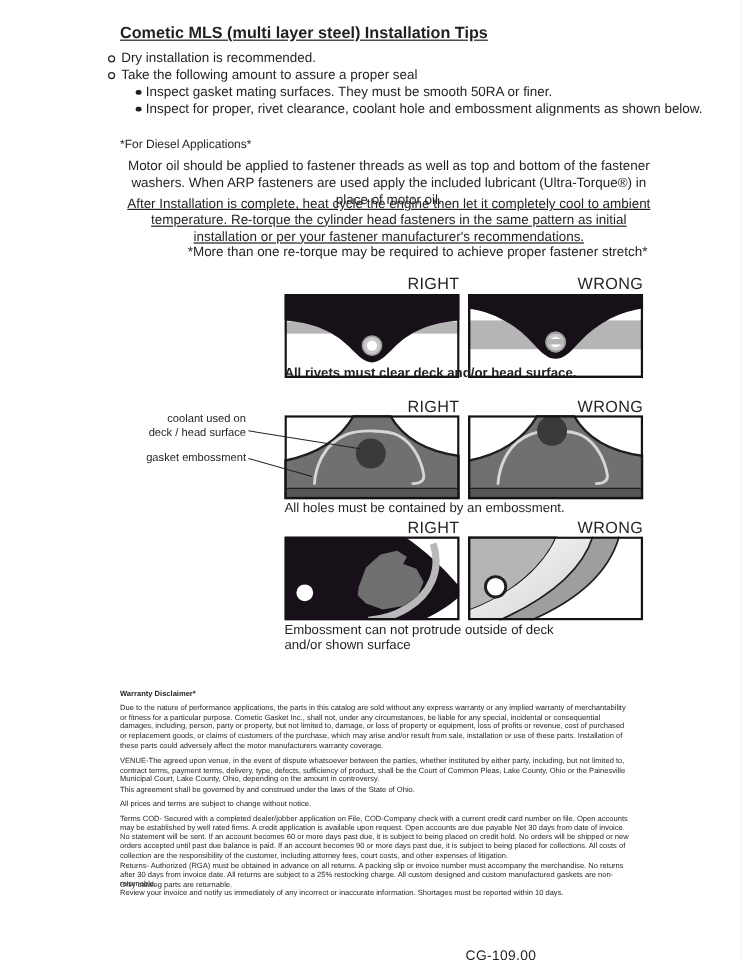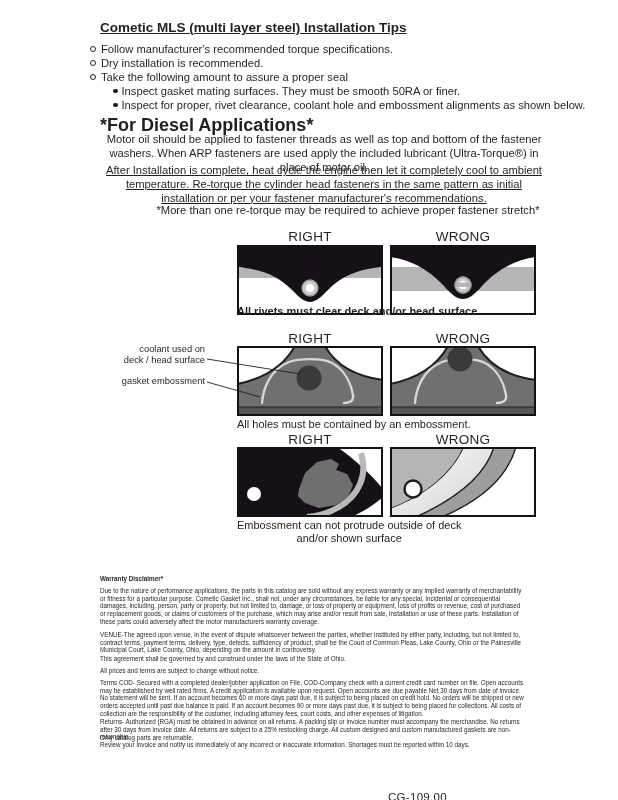--- a/index.html
+++ b/index.html
@@ -11,48 +11,44 @@
   .abs{position:absolute;}
   
   .doc-title{left:100px;top:20px;font-size:13.5px;font-weight:bold;text-decoration:underline;white-space:nowrap;}
   
   .tips{left:90px;top:42px;width:470px;font-size:11.2px;line-height:14px;}
   .tip-row{display:flex;align-items:center;height:14px;white-space:nowrap;}
   .tip-row.sub{margin-left:23px;}
   .b-open{width:4px;height:4px;border:1px solid #231f20;border-radius:50%;display:inline-block;margin-right:5px;flex:none;}
   .b-fill{width:4.5px;height:4.5px;background:#231f20;border-radius:50%;display:inline-block;margin-right:4px;flex:none;}
   
-  .diesel-head{left:100px;top:115px;font-size:18px;font-weight:bold;}
+  .diesel-head{left:100px;top:115px;font-size:10px;font-weight:normal;}
   .para{left:100px;font-size:11.2px;line-height:13.8px;width:448px;text-align:center;}
   .p1{top:133px;}
   .p2{top:164px;text-decoration:underline;}
   .pnote{top:204px;white-space:nowrap;margin-left:24px;}
   
-  .rw-label{width:146px;text-align:center;font-size:13.5px;letter-spacing:0.3px;}
+  .rw-label{width:146px;text-align:right;font-size:13.5px;letter-spacing:0.3px;}
   .dbox{width:146px;height:70px;}
   .dbox svg{display:block;width:146px;height:70px;}
   .caption{left:237px;font-size:11px;line-height:13px;}
   .callout{font-size:9.3px;line-height:10.5px;text-align:right;}
   .footer-num{left:388px;top:760px;font-size:11.5px;letter-spacing:0.3px;margin-top:31px;}
   
   .fine{left:100px;width:424px;font-size:6.3px;line-height:7.7px;}
   .fine-bold{font-weight:bold;}
 </style>
 </head>
 <body>
 
 <div class="page">
 
   <div class="abs doc-title">Cometic MLS (multi layer steel) Installation Tips</div>
 
   <div class="abs tips">
-    <div class="tip-row">
-      <span class="b-open"></span>
-      <span>Follow manufacturer's recommended torque specifications.</span>
-    </div>
     <div class="tip-row">
       <span class="b-open"></span>
       <span>Dry installation is recommended.</span>
     </div>
     <div class="tip-row">
       <span class="b-open"></span>
       <span>Take the following amount to assure a proper seal</span>
     </div>
     <div class="tip-row sub">
       <span class="b-fill"></span>
@@ -162,21 +158,21 @@
       <rect width="146" height="70" fill="#ffffff"></rect>
       <path d="M0,0 H74 C64,24 38,48 0,62 Z" fill="#b5b5b5" stroke="#1e1e1e" stroke-width="1.6"></path>
       <path d="M74,0 C64,24 38,48 0,62 V70 H26 C70,50 96,26 104,0 Z" fill="url(#wg)"></path>
       <path d="M104,0 C96,26 70,50 26,70 H52 C94,52 118,28 126,0 Z" fill="#9e9e9e"></path>
       <path d="M104,0 C96,26 70,50 26,70" fill="none" stroke="#1e1e1e" stroke-width="1.4"></path>
       <path d="M126,0 C118,28 94,52 52,70" fill="none" stroke="#1e1e1e" stroke-width="1.4"></path>
       <circle cx="23" cy="42" r="8.5" fill="#ffffff" stroke="#1e1e1e" stroke-width="2.4"></circle>
       <rect x="1" y="1" width="144" height="68" fill="none" stroke="#171019" stroke-width="2"></rect>
     </svg>
   </div>
-  <div class="abs caption" style="top:519px;text-align:center;">
+  <div class="abs caption" style="top:519px;">
     <div>Embossment can not protrude outside of deck</div>
     <div>and/or shown surface</div>
   </div>
 
   <div class="abs fine fine-bold" style="top:575px;">Warranty Disclaimer*</div>
   <div class="abs fine" style="top:587px;">Due to the nature of performance applications, the parts in this catalog are sold without any express warranty or any implied warranty of merchantability or fitness for a particular purpose.  Cometic Gasket Inc., shall not, under any circumstances, be liable for any special, incidental or consequential damages, including, person, party or property, but not limited to, damage, or loss of property or equipment, loss of profits or revenue, cost of purchased or replacement goods, or claims of customers of the purchase, which may arise and/or result from sale, installation or use of these parts.  Installation of these parts could adversely affect the motor manufacturers warranty coverage.</div>
   <div class="abs fine" style="top:631px;">VENUE-The agreed upon venue, in the event of dispute whatsoever between the parties, whether instituted by either party, including, but not limited to, contract terms, payment terms, delivery, type, defects, sufficiency of product, shall be the Court of Common Pleas, Lake County, Ohio or the Painesville Municipal Court, Lake County, Ohio, depending on the amount in controversy.</div>
   <div class="abs fine" style="top:655px;">This agreement shall be governed by and construed under the laws of the State of Ohio.</div>
   <div class="abs fine" style="top:667px;">All prices and terms are subject to change without notice.</div>
   <div class="abs fine" style="top:679px;">Terms COD- Secured with a completed dealer/jobber application on File, COD-Company check with a current credit card number on file.  Open accounts may be established by well rated firms.  A credit application is available upon request.  Open accounts are due payable Net 30 days from date of invoice.  No statement will be sent.  If an account becomes 60 or more days past due, it is subject to being placed on credit hold.  No orders will be shipped or new orders accepted until past due balance is paid.  If an account becomes 90 or more days past due, it is subject to being placed for collections.  All costs of collection are the responsibility of the customer, including attorney fees, court costs, and other expenses of litigation.</div>

